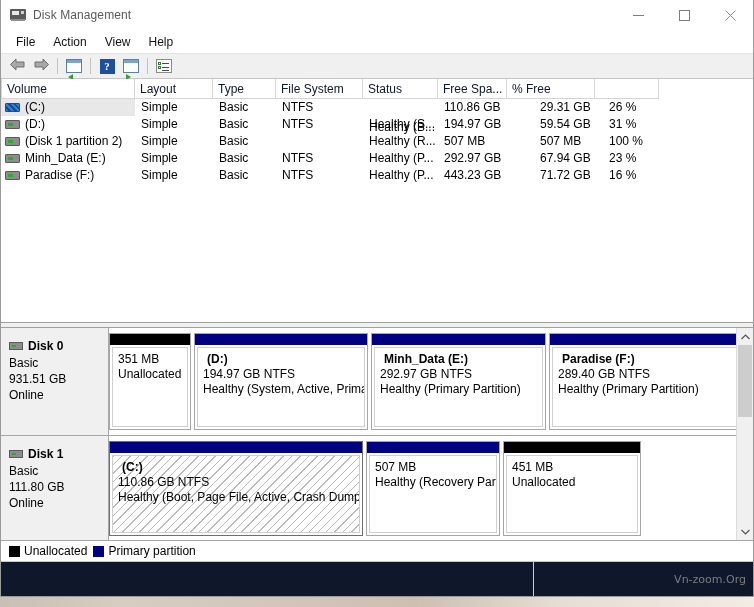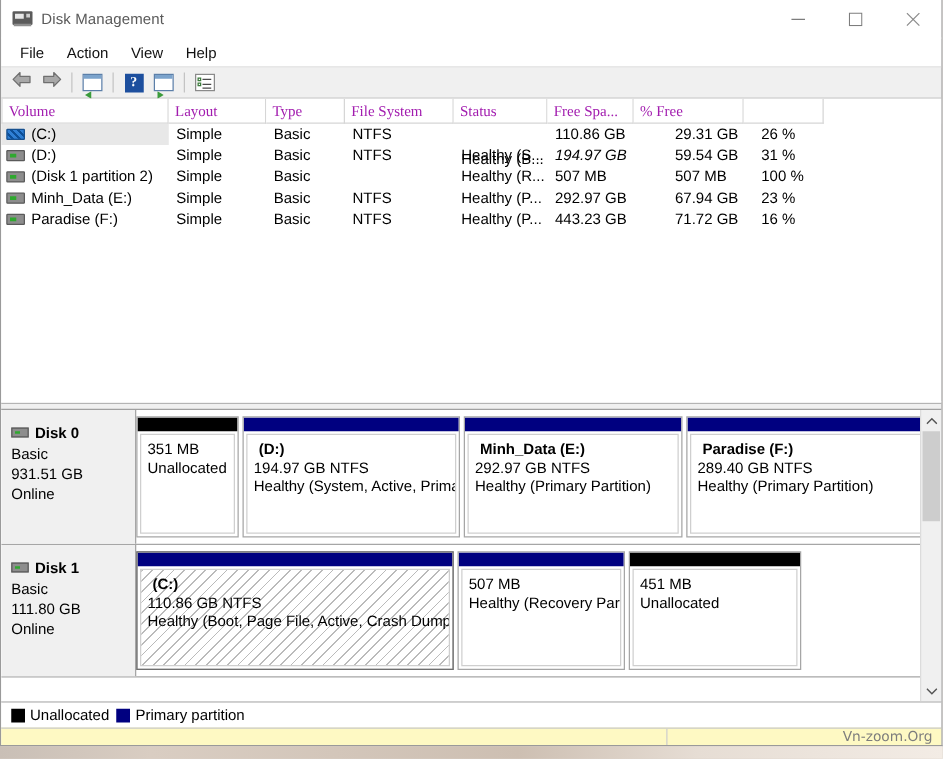--- a/index.html
+++ b/index.html
@@ -159,22 +159,21 @@
     background: #ffffff;
     border-bottom: 1px solid #ffffff;
     overflow: hidden;
     position: relative;
   }
   .vol-header {
     display: flex;
     height: 20px;
     background: #ffffff;
     font-size: 12px;
-    color: #a21caf;
-    font-family: Liberation Serif, serif;
+    color: #0f172a;
   }
   .vol-header .hc {
     border: 1px solid #d6d6d6;
     border-left: none;
     border-top: none;
     padding: 2px 0 0 5px;
     line-height: 16px;
     background: #ffffff;
     overflow: hidden;
     white-space: nowrap;
@@ -372,23 +371,23 @@
     display: inline-block;
     margin-right: 4px;
     vertical-align: -1px;
   }
   .legend .item { display: flex; align-items: center; }
   .legend .sw.unalloc { background: #000000; }
   .legend .sw.primary { background: #000080; }
 
   
   .statusbar {
-    height: 14px;
-    flex: none;
-    background: #fef9c3;
+    height: 35px;
+    flex: none;
+    background: #0f172a;
     border-top: 1px solid #c9c9c9;
     display: flex;
     align-items: center;
     position: relative;
   }
   .sb-cell-a { width: 533px; height: 100%; border-right: 1px solid #cecece; flex: none; }
   .sb-cell-b { flex: 1; height: 100%; display: flex; align-items: center; justify-content: flex-end; padding-right: 7px; }
   .watermark {
     font-size: 11px;
     color: #7d7d7d;
@@ -522,21 +521,21 @@
         </div>
         <div class="vol-row">
           <div class="cell cell-volume" style="width: 134px;">
             <span class="drv-ico"></span>
             <span>(D:)</span>
           </div>
           <div class="cell" style="width: 78px;">Simple</div>
           <div class="cell" style="width: 63px;">Basic</div>
           <div class="cell" style="width: 87px;">NTFS</div>
           <div class="cell" style="width: 75px;">Healthy (S...</div>
-          <div class="cell" style="width: 96px; font-style: italic;">194.97 GB</div>
+          <div class="cell" style="width: 96px;">194.97 GB</div>
           <div class="cell" style="width: 69px;">59.54 GB</div>
           <div class="cell" style="width: 88px;">31 %</div>
           <div class="cell" style="width: 64px;"></div>
         </div>
         <div class="vol-row">
           <div class="cell cell-volume" style="width: 134px;">
             <span class="drv-ico"></span>
             <span>(Disk 1 partition 2)</span>
           </div>
           <div class="cell" style="width: 78px;">Simple</div>

